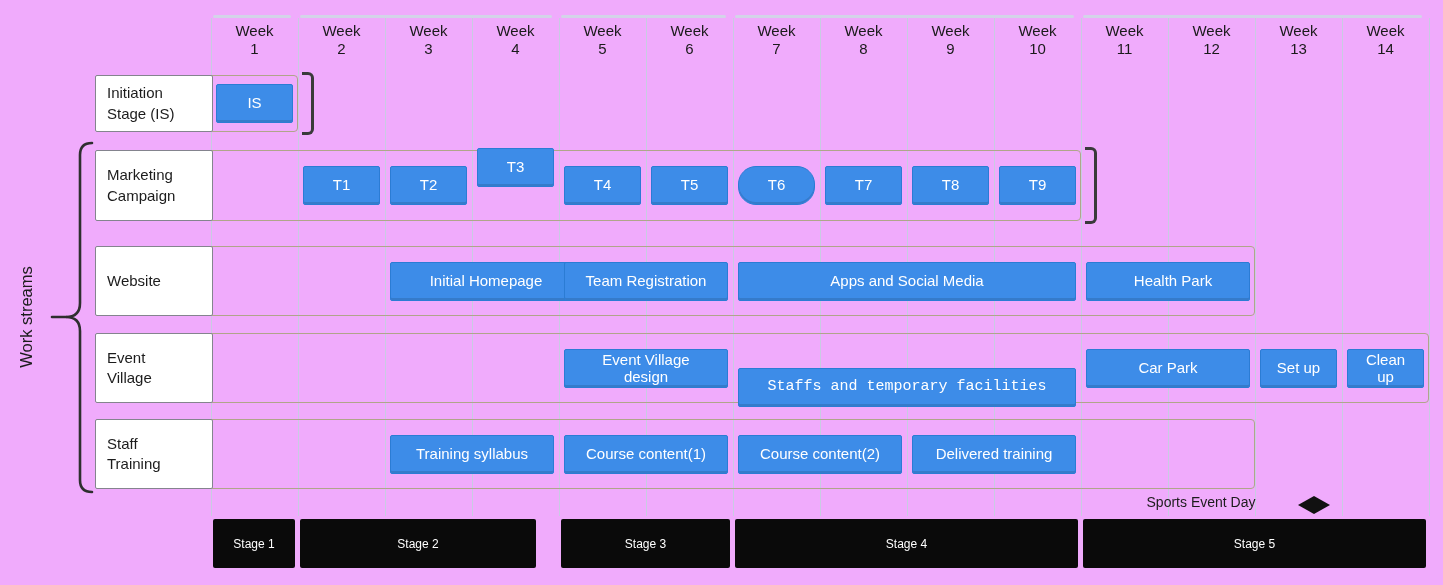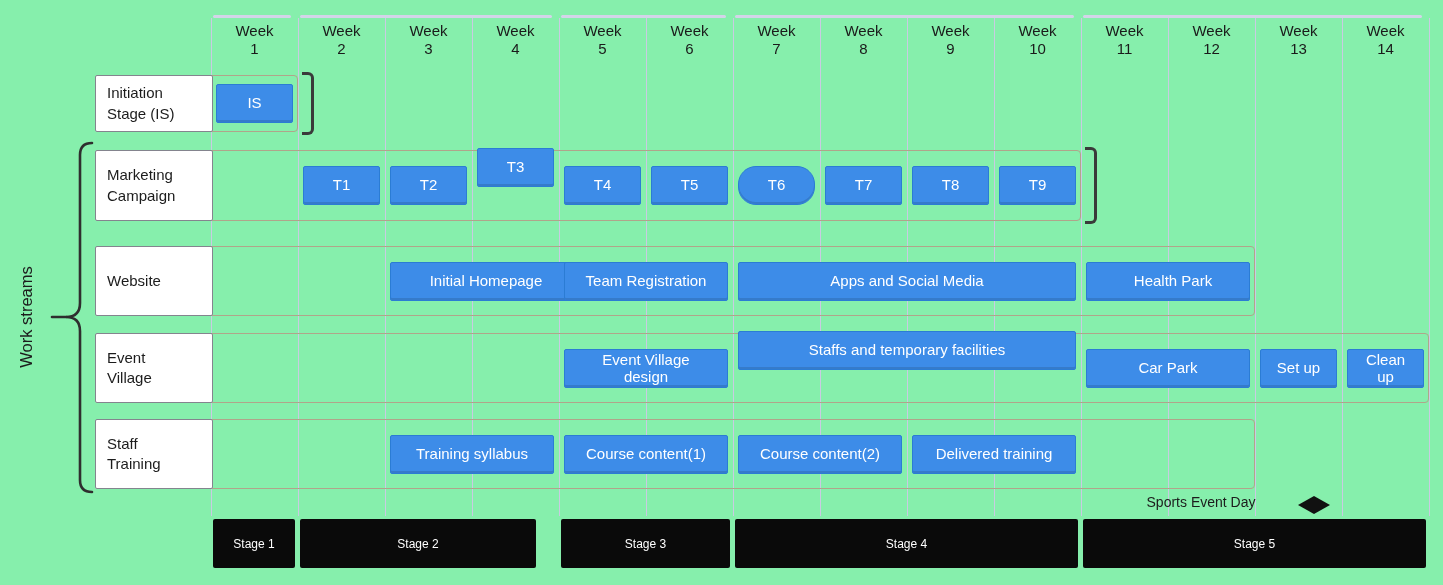--- a/index.html
+++ b/index.html
@@ -1,17 +1,17 @@
 <!DOCTYPE html>
 <html style="--bar: #3d8ce8; --barborder: #2b7cd4; --stage: #0a0a0a; --stagetext: #ffffff; --grid: #c9cbe2; --rowline: #b0a58a; --labelborder: #84848e; --text: #1c1c1c;"><head>
 <meta charset="utf-8">
 <style>
   html,body{margin:0;padding:0;background:#ffffff;}
   body{font-family:"Liberation Sans",sans-serif;color:var(--text,#1c1c1c);}
-  #canvas{position:relative;width:1443px;height:585px;background:#86efac;overflow:hidden;}
+  #canvas{position:relative;width:1443px;height:585px;background:#f0abfc;overflow:hidden;}
 
   .vline{position:absolute;top:18px;height:498px;width:1px;background:var(--grid,#c9cbe2);}
   .topseg{position:absolute;top:15px;height:3px;background:#d3d4e8;border-radius:2px;}
 
   .week-cell{position:absolute;top:22px;width:87px;text-align:center;font-size:15px;line-height:1.22;color:#1a1a1a;}
   .week-cell .num{display:block;}
 
   .row-outline{position:absolute;border:1px solid var(--rowline,#b0a58a);border-radius:4px;box-sizing:border-box;}
   .label-box{position:absolute;left:95px;width:118px;box-sizing:border-box;border:1px solid var(--labelborder,#84848e);
              border-radius:2px;background:#fff;display:flex;align-items:center;padding-left:11px;
@@ -101,21 +101,21 @@
       <div class="label-box" style="top: 246px; height: 70px;">Website</div>
       <div class="bar" style="left: 390px; top: 262px; width: 192px;">Initial Homepage</div>
       <div class="bar" style="left: 564px; top: 262px; width: 164px;">Team Registration</div>
       <div class="bar" style="left: 738px; top: 262px; width: 338px;">Apps and Social Media</div>
       <div class="bar" style="left: 1086px; top: 262px; width: 164px; padding-left: 10px;">Health Park</div>
       <div class="row-outline" style="left: 95px; top: 333px; width: 1334px; height: 70px;"></div>
       <div class="label-box" style="top: 333px; height: 70px;">Event
 Village</div>
       <div class="bar" style="left: 564px; top: 349px; width: 164px;">Event Village
 design</div>
-      <div class="bar" style="left: 738px; top: 331px; width: 338px;">Staffs and temporary facilities</div>
+      <div class="bar" style="left: 738px; top: 368px; width: 338px; font-family: Liberation Mono, monospace;">Staffs and temporary facilities</div>
       <div class="bar" style="left: 1086px; top: 349px; width: 164px;">Car Park</div>
       <div class="bar" style="left: 1260px; top: 349px; width: 77px;">Set up</div>
       <div class="bar" style="left: 1347px; top: 349px; width: 77px;">Clean
 up</div>
       <div class="row-outline" style="left: 95px; top: 419px; width: 1160px; height: 70px;"></div>
       <div class="label-box" style="top: 419px; height: 70px;">Staff
 Training</div>
       <div class="bar" style="left: 390px; top: 435px; width: 164px;">Training syllabus</div>
       <div class="bar" style="left: 564px; top: 435px; width: 164px;">Course content(1)</div>
       <div class="bar" style="left: 738px; top: 435px; width: 164px;">Course content(2)</div>

